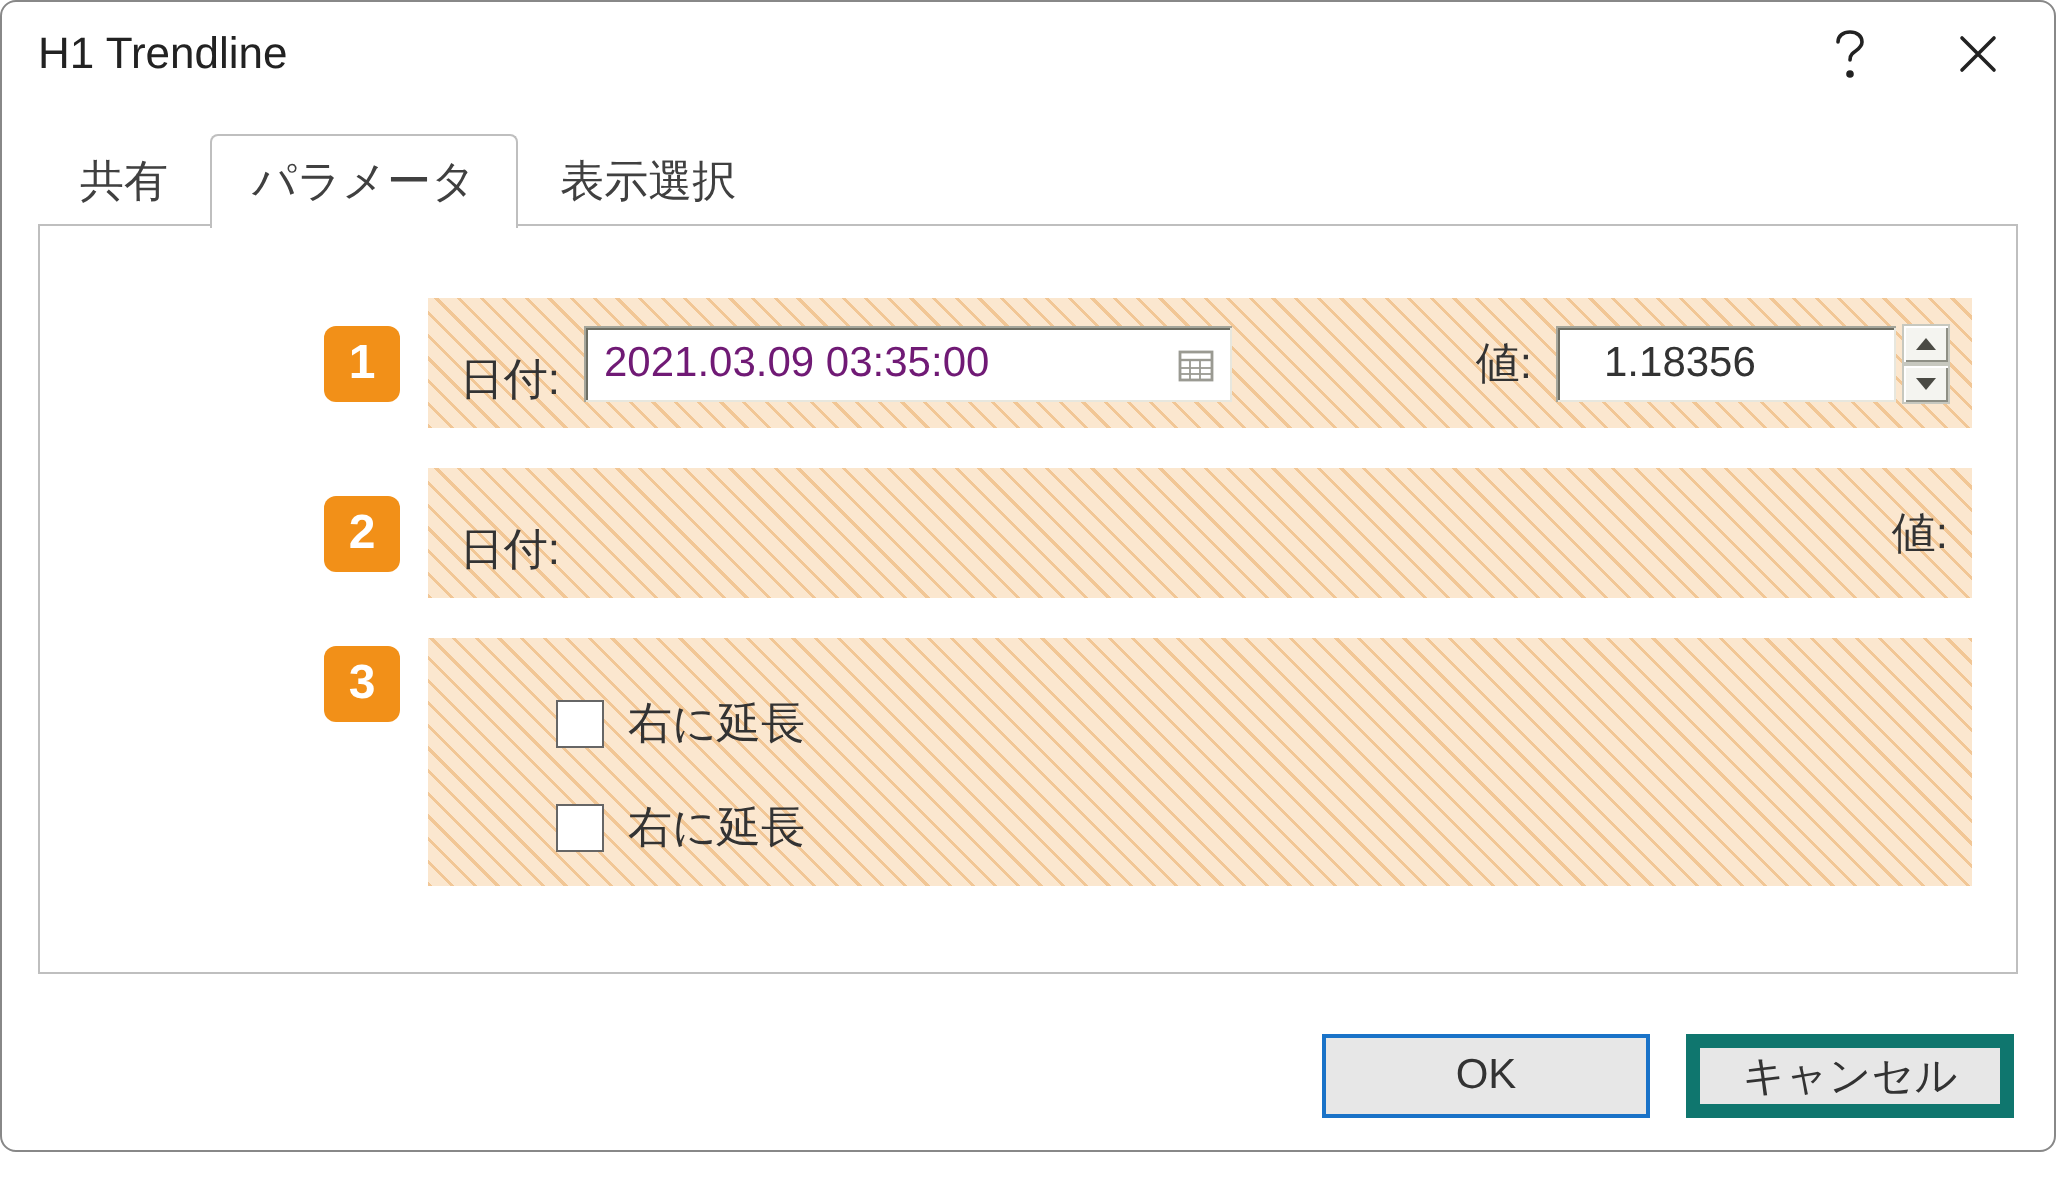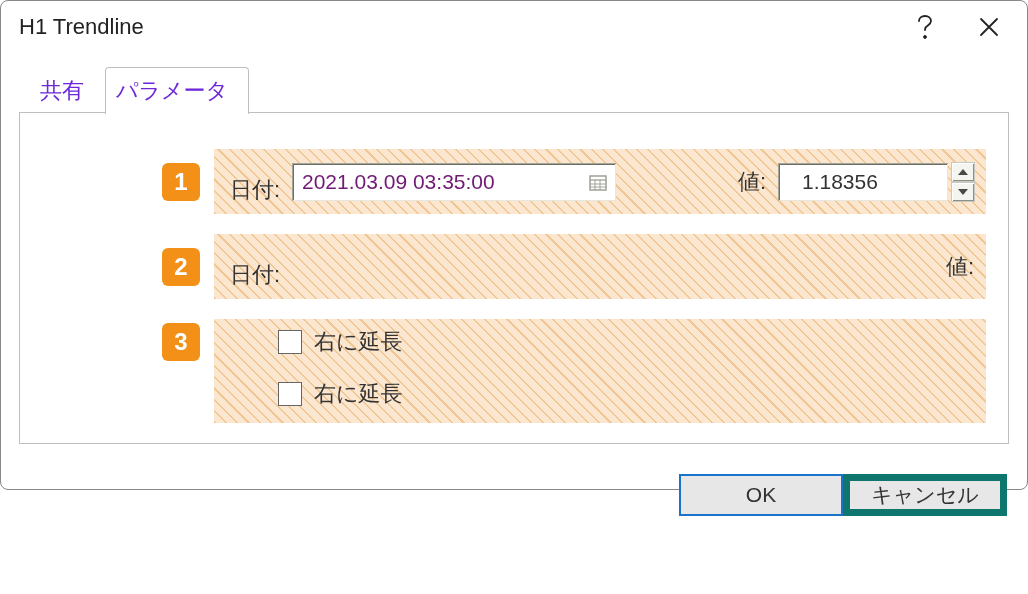--- a/index.html
+++ b/index.html
@@ -6,21 +6,21 @@
   html, body {
     margin: 0; padding: 0;
     width: 1028px; height: 594px;
     font-family: "Segoe UI", "Meiryo", "Yu Gothic", sans-serif;
     background: #fff;
     color: #333;
     font-size: 20px;
     overflow: hidden;
   }
   .window {
-    width: 1028px; height: 490px;
+    width: 1028px; height: 576px;
     border: 1px solid #888;
     border-radius: 8px;
     display: flex;
     flex-direction: column;
     background: #fff;
   }
   .titlebar {
     display: flex;
     align-items: center;
     height: 52px;
@@ -49,33 +49,32 @@
 
   .tabstrip {
     display: flex;
     align-items: flex-end;
     height: 46px;
     position: relative;
   }
   .tab {
     padding: 8px 20px 8px 20px;
     font-size: 22px;
-    color: #6d28d9;
+    color: #404040;
     border: 1px solid transparent;
     border-bottom: none;
     position: relative;
     top: 1px;
     cursor: pointer;
   }
   .tab.active {
     border-color: #bfbfbf;
     border-radius: 4px 4px 0 0;
     background: #fff;
     z-index: 2;
-    padding-left: 10px;
   }
 
   .tabpanel {
     flex: 1;
     border: 1px solid #bfbfbf;
     border-top: 1px solid #bfbfbf;
     margin-top: -1px;
     padding: 36px 22px 20px 22px;
     position: relative;
   }
@@ -199,41 +198,42 @@
   .spin-btn svg { display: block; }
 
   .ext-block {
     display: flex;
     align-self: stretch;
     margin-bottom: 0;
   }
   .ext-block .num-badge { margin-top: 4px; align-self: flex-start; }
   .ext-options {
     flex: 1;
-    padding: 8px 12px 14px 64px;
+    padding: 28px 12px 14px 64px;
     display: flex;
     flex-direction: column;
     gap: 22px;
   }
   .checkline {
     display: flex;
     align-items: center;
     gap: 12px;
     font-size: 22px;
     cursor: pointer;
   }
   .checkbox {
     width: 24px; height: 24px;
     border: 1.5px solid #666;
     background: #fff;
   }
 
   .footer {
     display: flex;
     justify-content: flex-end;
+    gap: 18px;
     padding: 14px 20px 16px 20px;
     margin-left: 24px;
   }
   .btn {
     width: 164px;
     height: 42px;
     font-size: 21px;
     font-family: inherit;
     background: #e7e7e7;
     border: 7px solid #0f766e;
@@ -260,20 +260,21 @@
       <svg width="20" height="20" viewBox="0 0 20 20">
         <path d="M2 2 L18 18 M18 2 L2 18" stroke-width="1.8" stroke-linecap="round"></path>
       </svg>
     </div>
   </div>
 
   <div class="body">
     <div class="tabstrip">
       <div class="tab">共有</div>
       <div class="tab active">パラメータ</div>
+      <div class="tab">表示選択</div>
     </div>
 
     <div class="tabpanel">
 
       <div class="row param-row">
         <div class="num-badge">1</div>
         <div class="row-content hatched">
           <div class="lbl lbl-date">日付:</div>
           <div class="date-input-wrap">
             <input type="text" value="2021.03.09 03:35:00" style="">

